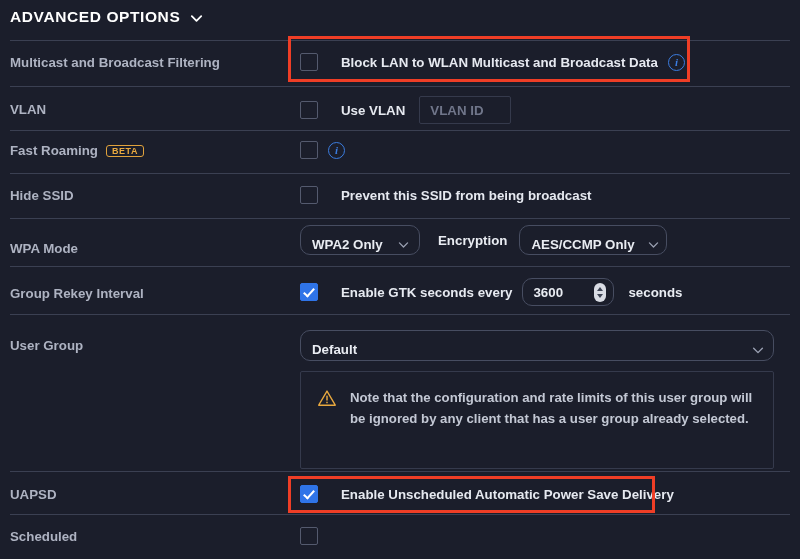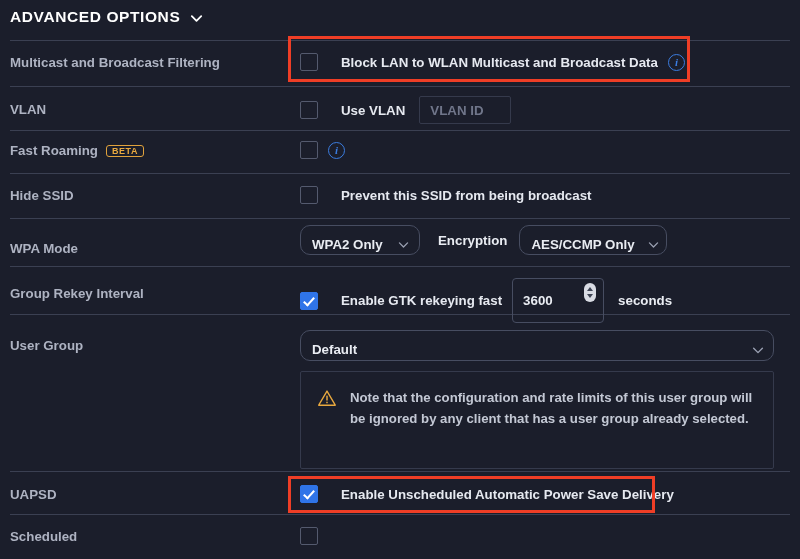--- a/index.html
+++ b/index.html
@@ -204,23 +204,23 @@
     font-weight: bold;
     color: #e9ecf2;
     margin: 0 12px 0 18px;
     white-space: nowrap;
   }
 
   
   .num-wrap {
     position: relative;
     width: 92px;
-    height: 45px;
+    height: 28px;
     border: 1px solid #474d61;
-    border-radius: 4px;
+    border-radius: 10px;
     display: flex;
     align-items: center;
     margin-left: 10px;
     box-sizing: border-box;
   }
   .num-wrap .num-val {
     font-size: 13.3px;
     font-weight: bold;
     color: #e9ecf2;
     padding-left: 10px;
@@ -376,21 +376,21 @@
         </span>
       </div>
     </div>
   </div>
 
   <div class="row" style="top:286px">
     <div class="row-label" style="top:0">Group Rekey Interval</div>
     <div class="row-control" style="top:-8px">
       <label class="cb-wrap">
         <span class="cb checked"></span>
-        <span class="cb-label">Enable GTK rekeying fast</span>
+        <span class="cb-label">Enable GTK seconds every</span>
       </label>
       <div class="num-wrap">
         <span class="num-val">3600</span>
         <span class="spinner">
           <span class="spin-arrow spin-up"></span>
           <span class="spin-arrow spin-down"></span>
         </span>
       </div>
       <span class="unit-label">seconds</span>
     </div>

